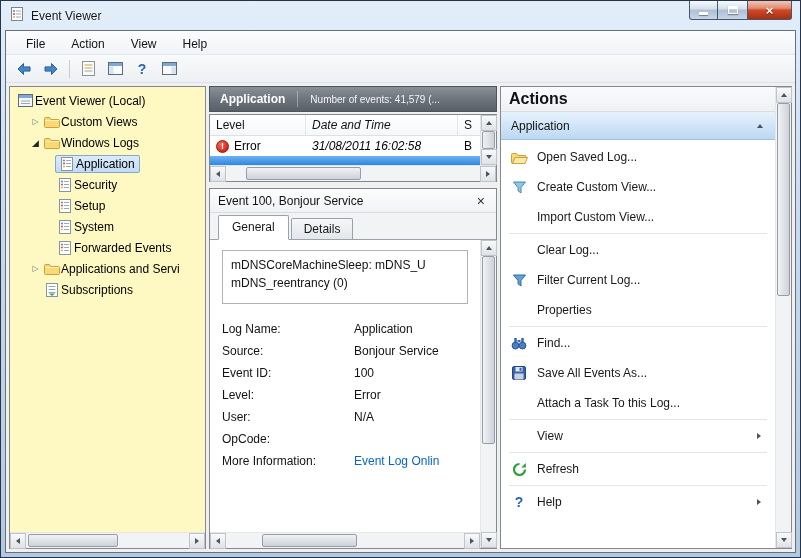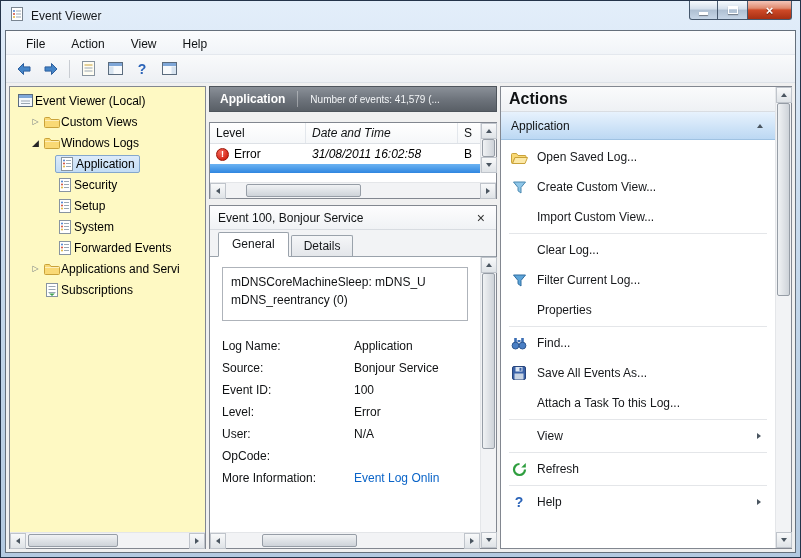--- a/index.html
+++ b/index.html
@@ -68,21 +68,21 @@
     background:linear-gradient(#dcebfb,#c2dcf5); }
 
   
   .middle-panel { flex:1; display:flex; flex-direction:column; min-width:0; }
   .list-header { height:26px; flex:none; display:flex; align-items:center; color:#fff;
     border:1px solid #4e545b; background:linear-gradient(#8a9098,#6c727a 55%,#595f66); }
   .lh-title { font-weight:bold; font-size:12px; padding:0 12px 0 10px; }
   .lh-sep { width:1px; align-self:stretch; margin:4px 0; background:rgba(255,255,255,.35); }
   .lh-summary { font-size:10px; padding-left:12px; color:#f3f5f7; white-space:nowrap; overflow:hidden; }
 
-  .events-region { margin-top:10px; flex:none; border:1px solid #828790; background:#fff; display:flex; flex-direction:column;gap:9px; }
+  .events-region { margin-top:2px; flex:none; border:1px solid #828790; background:#fff; display:flex; flex-direction:column; }
   .events-main { display:flex; }
   .events-cols { flex:1; min-width:0; overflow:hidden; }
   .ev-headrow { height:21px; display:flex; background:linear-gradient(#ffffff,#f5f7f9); border-bottom:1px solid #dde1e6; }
   .ev-col { padding:0 6px; font-size:12px; display:flex; align-items:center; border-right:1px solid #e3e7ec; color:#101214; }
   .w-level { width:96px; flex:none; } .w-date { width:152px; flex:none;font-style:italic; } .w-src { flex:1; border-right:none; }
   .ev-row { height:20px; display:flex; align-items:center; font-size:12px; }
   .ev-cell { padding:0 6px; display:flex; align-items:center; gap:5px; overflow:hidden; white-space:nowrap; }
   .err-badge { width:13px; height:13px; flex:none; border-radius:50%; border:1px solid #9c1608; color:#fff;
     background:radial-gradient(circle at 35% 30%, #f3695c, #d42313 75%);
     font-size:9px; font-weight:bold; display:flex; align-items:center; justify-content:center; line-height:1; }

